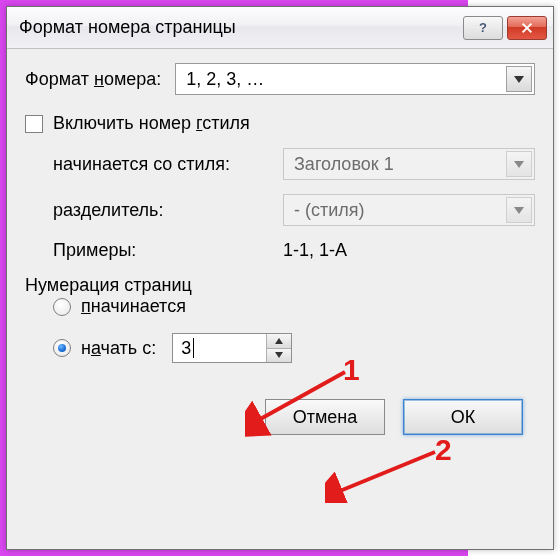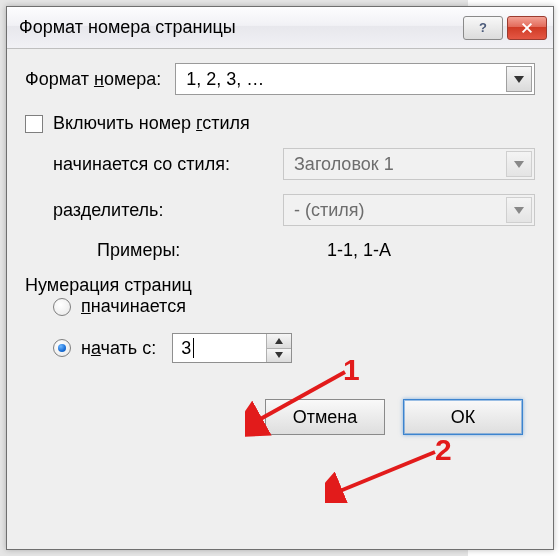--- a/index.html
+++ b/index.html
@@ -8,21 +8,21 @@
     background: #ffffff;
     font-family: "Segoe UI", Tahoma, Arial, sans-serif;
     font-size: 16px;
     color: #000;
   }
   .stage {
     width: 468px;
     height: 556px;
     position: relative;
     box-sizing: border-box;
-    background: #e5e5e5;
+    background: #d946ef;
     text-decoration: underline;
   }
   .dialog {
     position: absolute;
     left: 6px;
     top: 6px;
     width: 548px;
     height: 544px;
     border: 1px solid #6f6f6f;
     box-shadow: 0 0 6px rgba(0,0,0,0.25);
@@ -303,21 +303,21 @@
           <span class="combo-text">-   (стиля)</span>
           <div class="arrowbtn">
             <svg viewBox="0 0 12 10">
                 <polygon points="1,2 11,2 6,9" fill="#888"></polygon>
               </svg>
           </div>
         </div>
       </div>
 
       <div class="row indent">
-        <span class="lbl disabled-text" style="width:230px;margin-left:44px;">Примеры:</span>
+        <span class="lbl disabled-text" style="width:230px;">Примеры:</span>
         <span class="lbl disabled-text">1-1, 1-A</span>
       </div>
 
       <div class="group-label">Нумерация страниц</div>
 
       <div class="row indent" style="margin-bottom:16px;">
         <div class="radio"></div>
         <span class="lbl">
           <span class="underline">п</span><span>начинается</span>
         </span>

